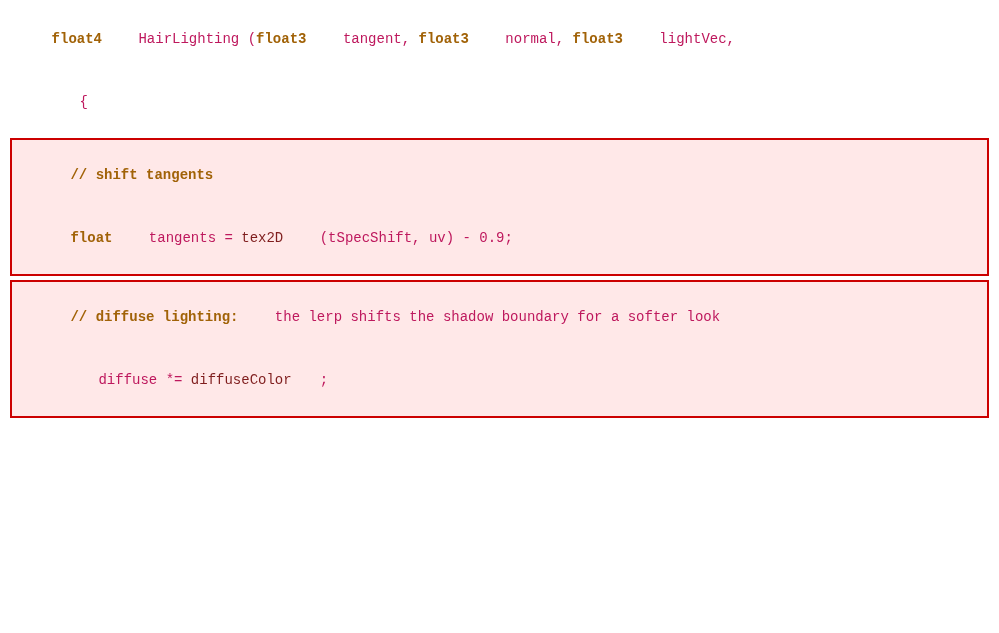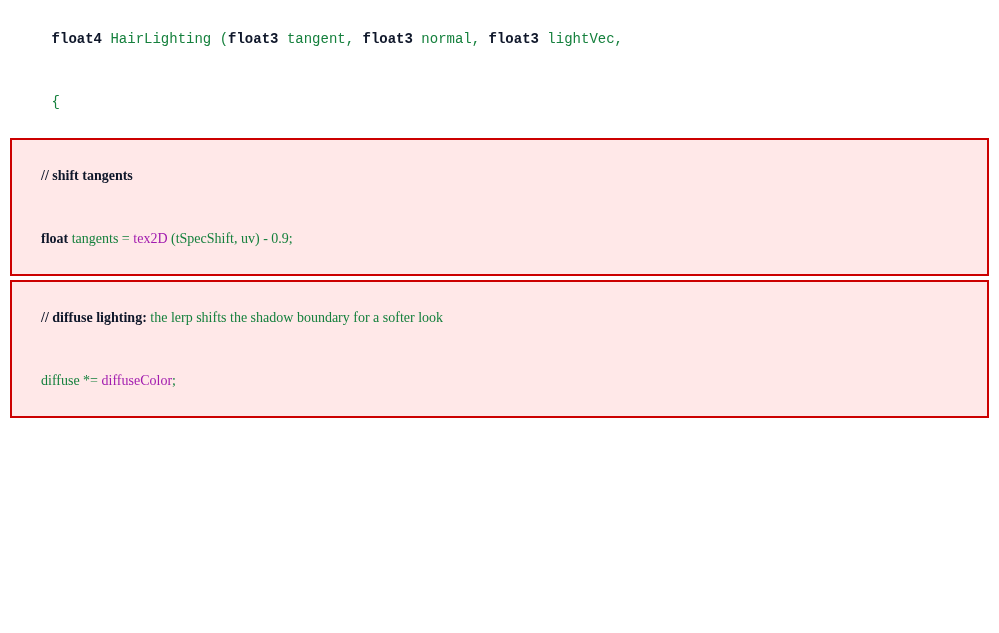--- a/index.html
+++ b/index.html
@@ -18,29 +18,28 @@
     }
     .code-line {
       white-space: pre;
       display: block;
     }
     .section-box {
       border: 2px solid #cc0000;
       background: #ffe8e8;
       margin: 4px 0;
       padding: 4px 8px;
-      font-family: Liberation Serif, serif;
     }
     .normal-line {
       background: transparent;
       padding: 0 8px;
     }
-    span.cyan { color: #a21caf; }
-    span.bold-green { color: #0f172a; font-weight: bold; }
-    span.black { color: #15803d; }
+    span.cyan { color: #7f1d1d; }
+    span.bold-green { color: #a16207; font-weight: bold; }
+    span.black { color: #be185d; padding-left: 28px; }
   </style>
 </head>
 <body>
 
 <div class="code-container">
 
   <div class="code-line normal-line">
     <span class="bold-green">float4</span><span class="black"> HairLighting (</span><span class="bold-green">float3</span><span class="black"> tangent, </span><span class="bold-green">float3</span><span class="black"> normal, </span><span class="bold-green">float3</span><span class="black"> lightVec,</span>
   </div>
   <div class="code-line normal-line">

